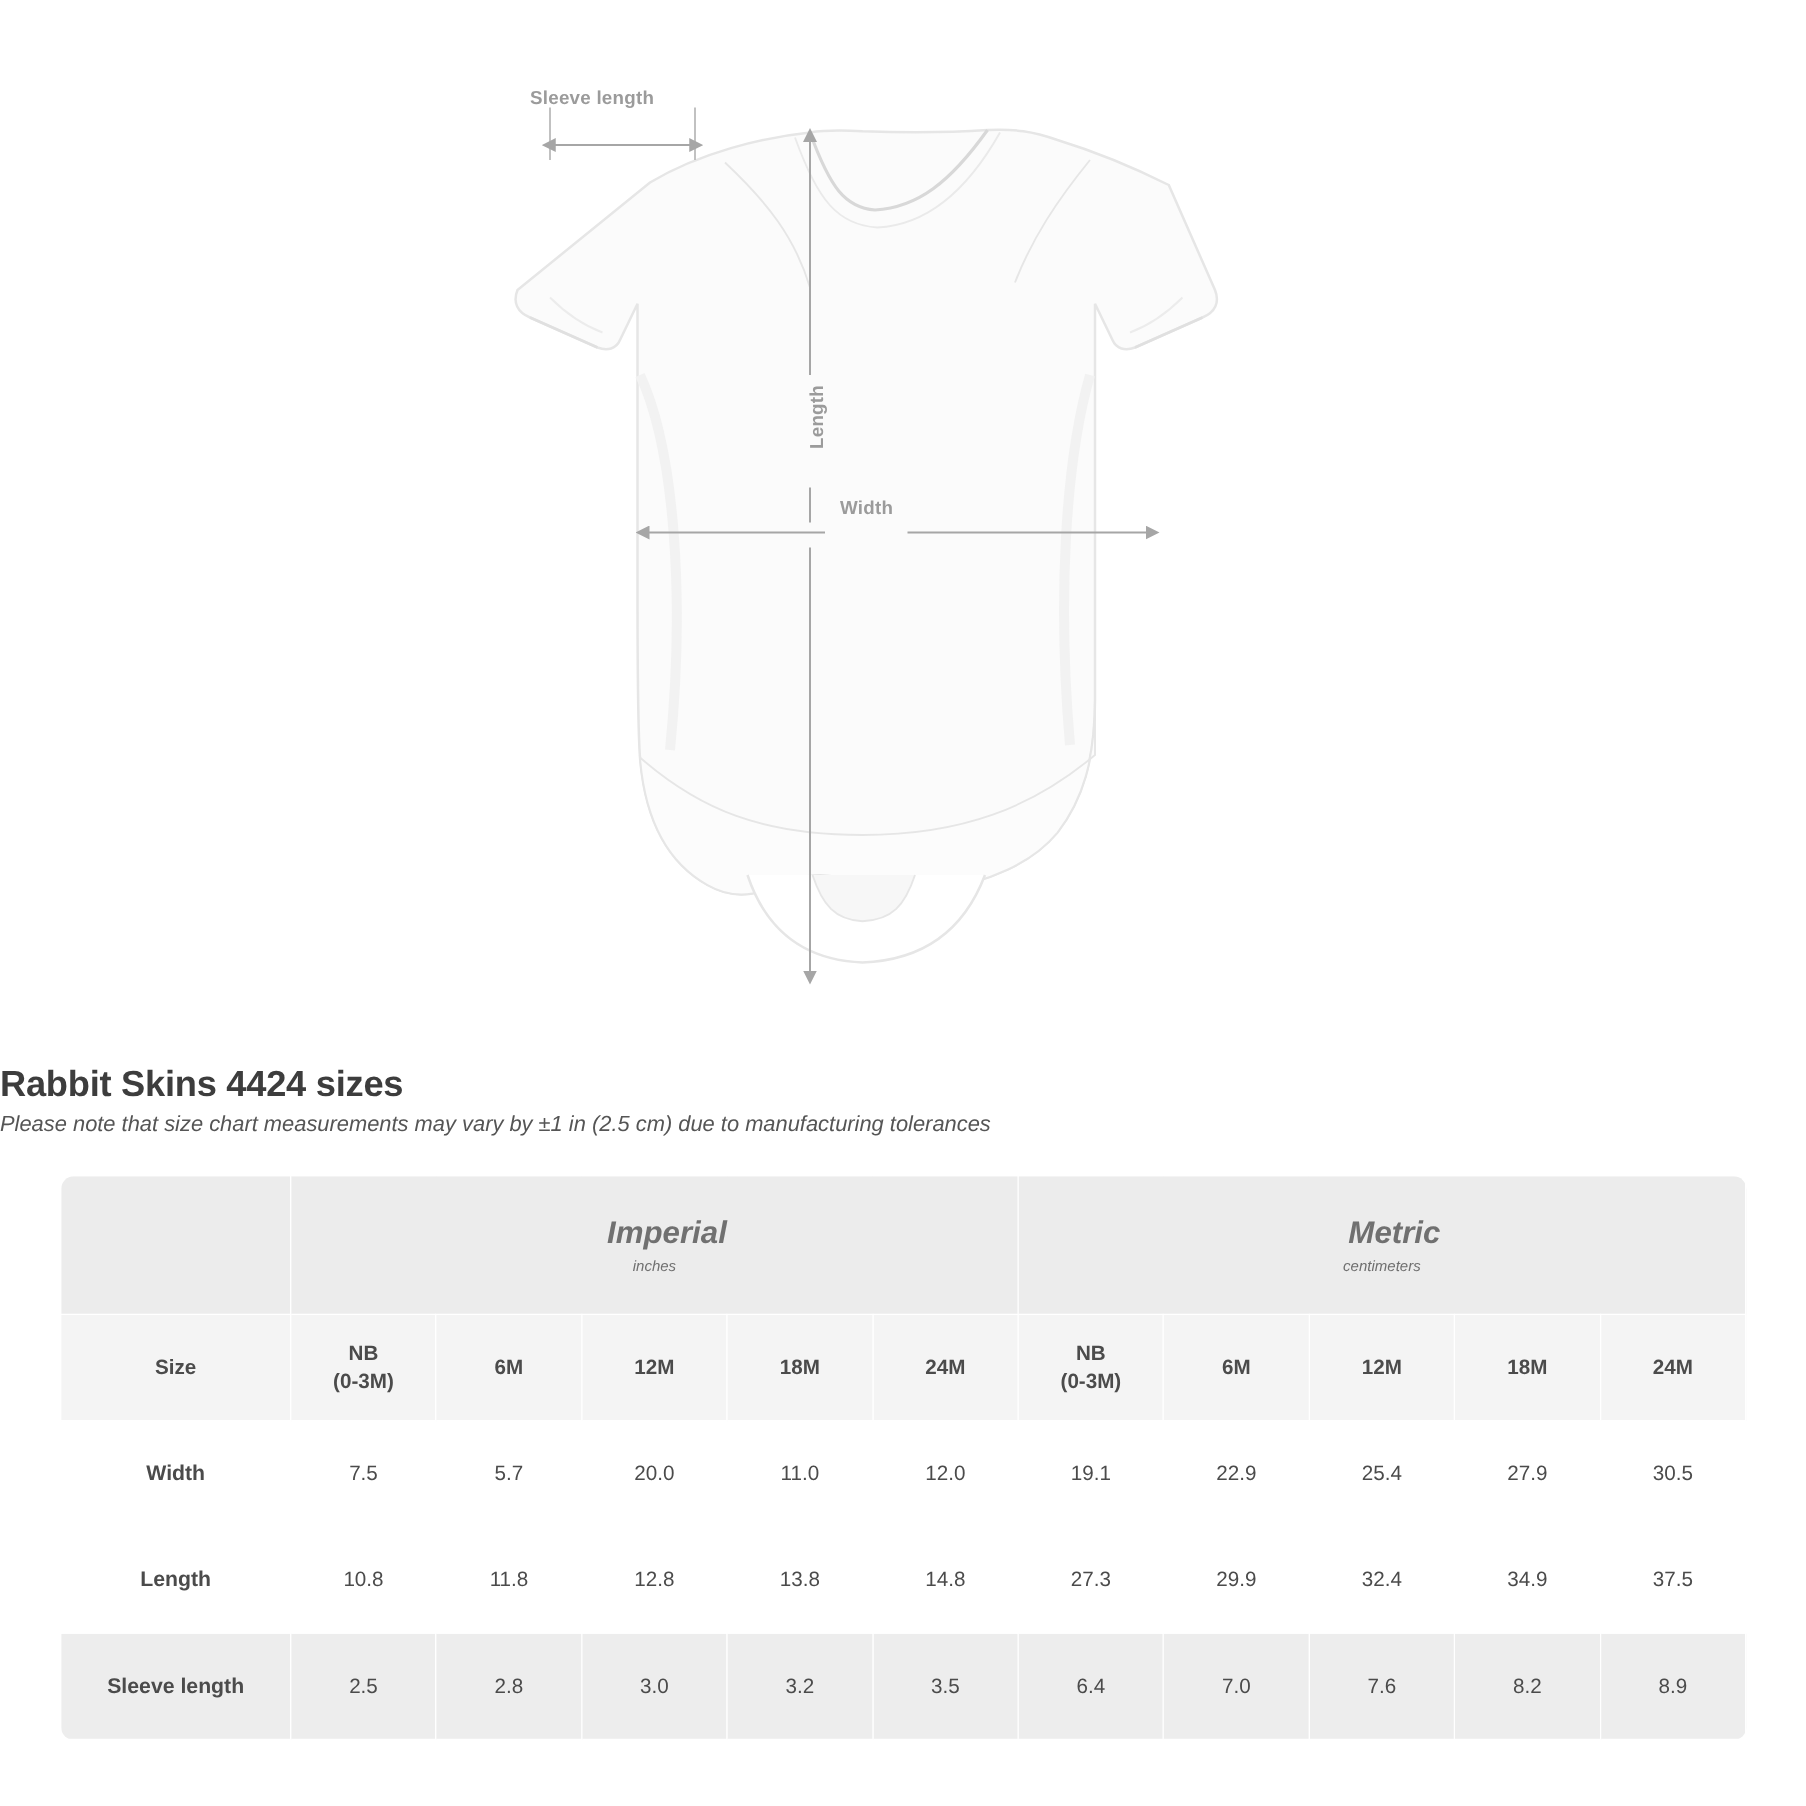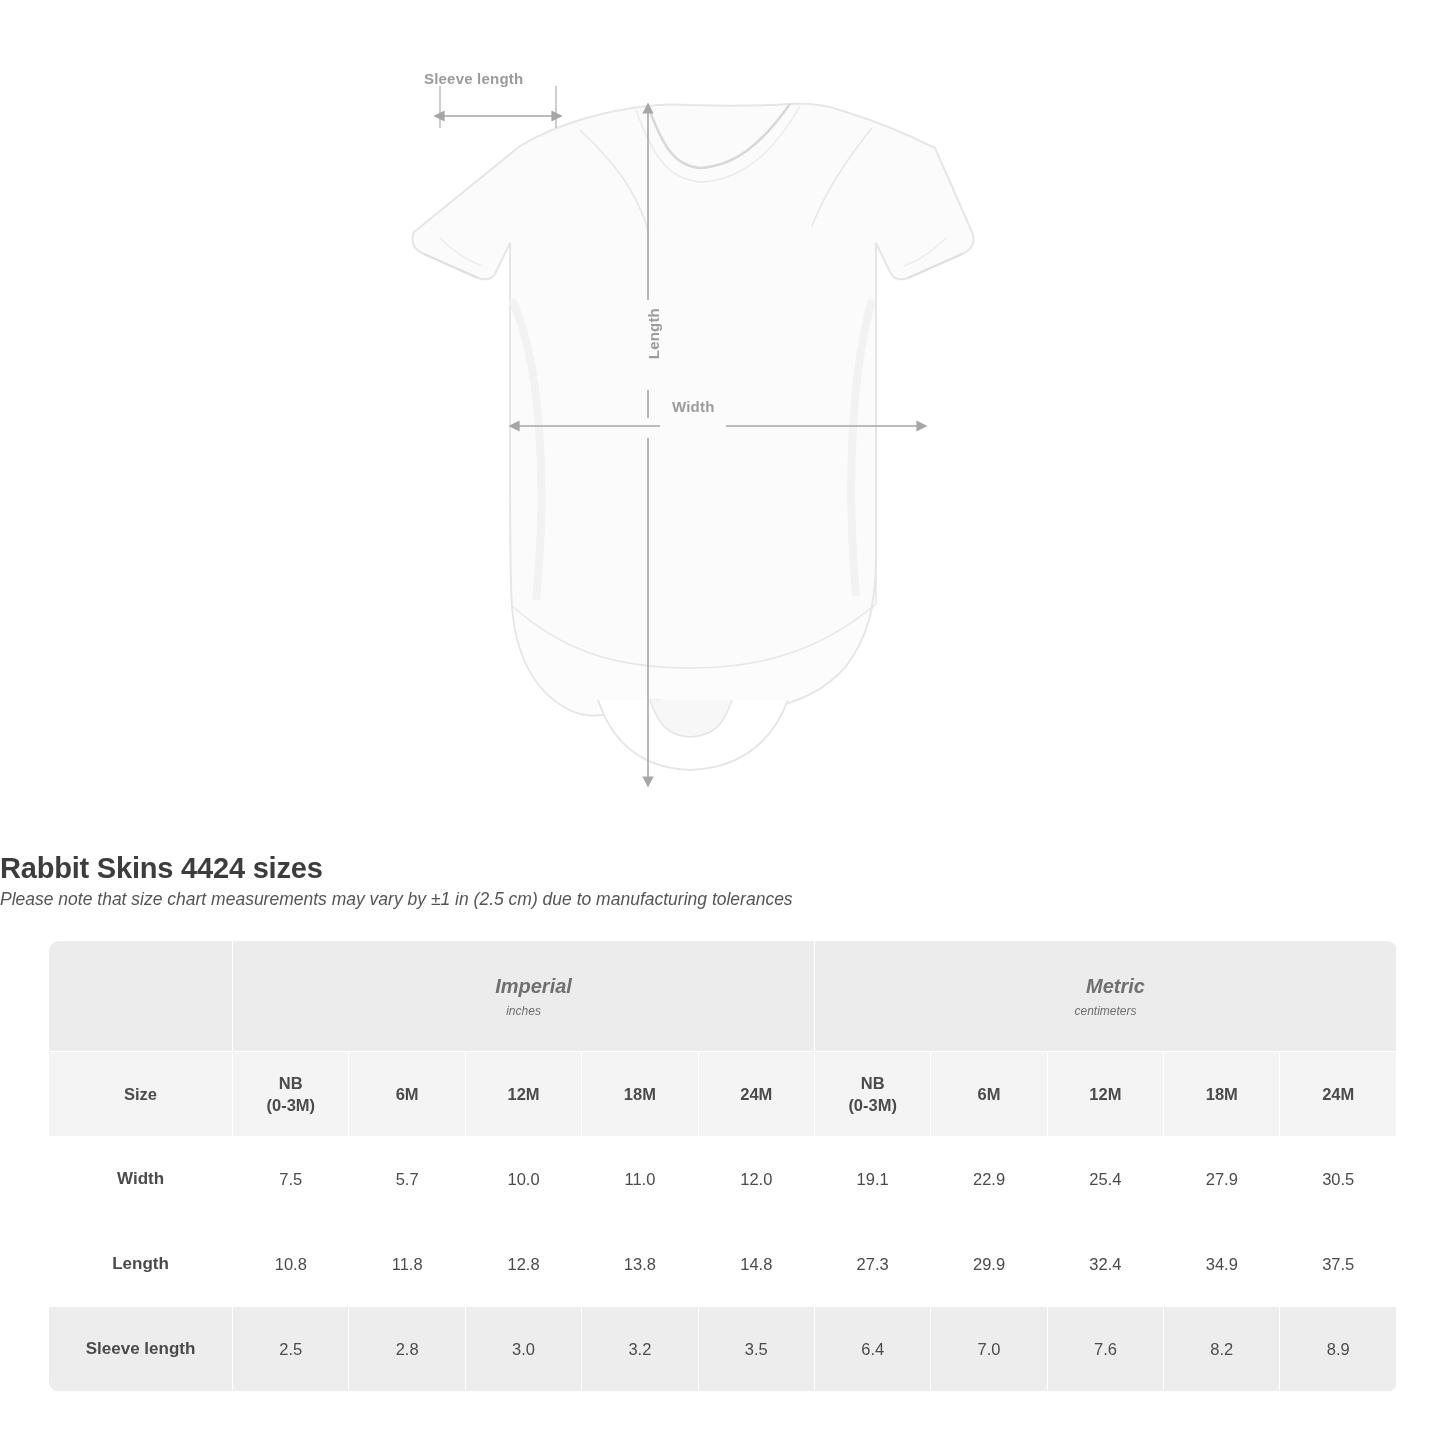--- a/index.html
+++ b/index.html
@@ -90,21 +90,21 @@
     vertical-align: middle;
     font-size: 16.5px;
     color: #4b4b4b;
   }
   .unit-head {
     background: #ececec;
     height: 108px;
     border-top-left-radius: 0;
   }
   .unit-head .unit-name {
-    font-size: 20px;
+    font-size: 25px;
     font-weight: bold;
     font-style: italic;
     color: #707070;
     display: block;
     line-height: 1.15;
     padding-left: 20px;
   }
   .unit-head .unit-sub {
     font-size: 12px;
     font-style: italic;
@@ -285,21 +285,21 @@
           <td>6M</td>
           <td>12M</td>
           <td>18M</td>
           <td>24M</td>
         </tr>
 
         <tr class="data-row">
           <td class="row-label">Width</td>
           <td>7.5</td>
           <td>5.7</td>
-          <td>10.0</td>
+          <td>20.0</td>
           <td>11.0</td>
           <td>12.0</td>
           <td>19.1</td>
           <td>22.9</td>
           <td>25.4</td>
           <td>27.9</td>
           <td>30.5</td>
         </tr>
 
         <tr class="data-row">

